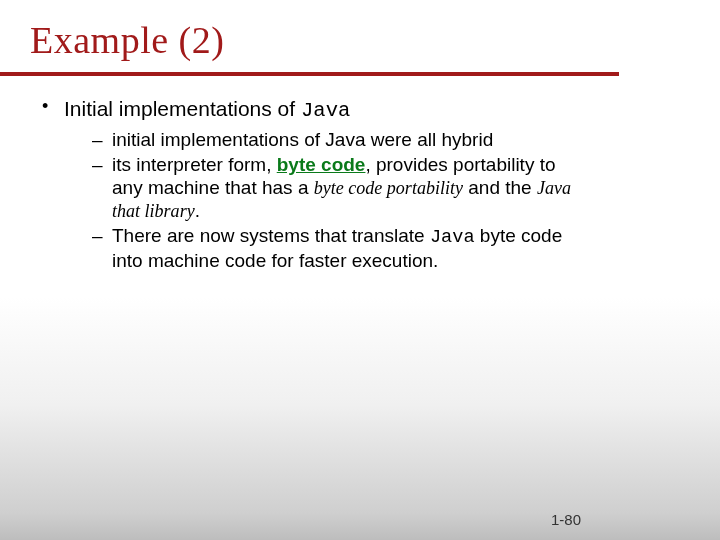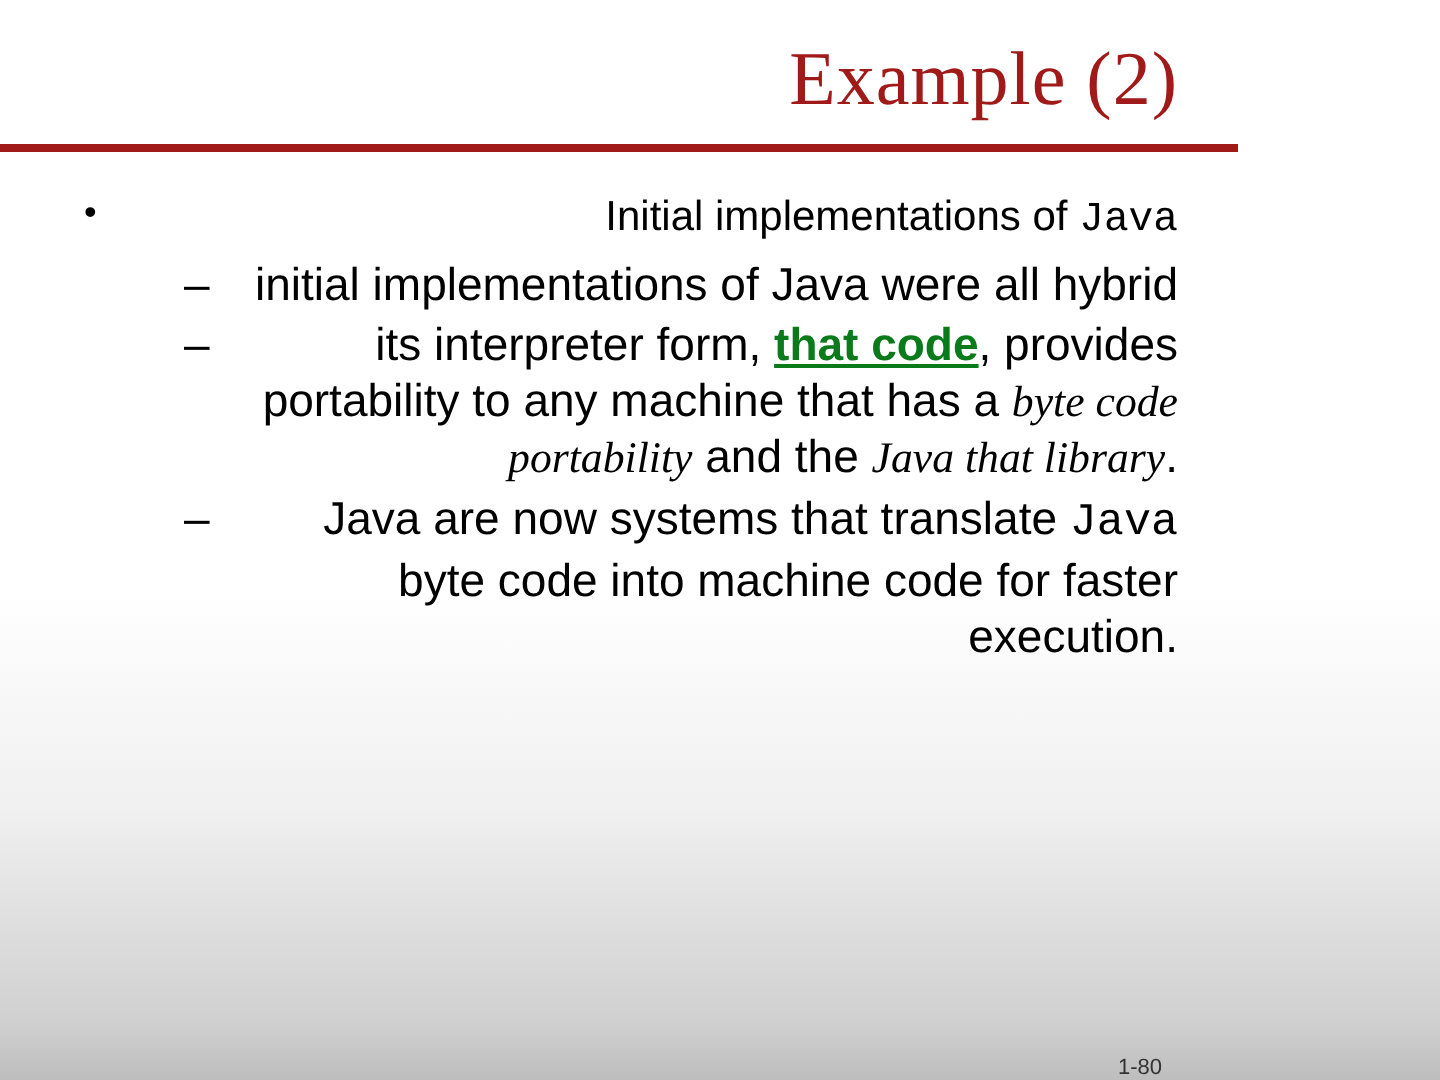--- a/index.html
+++ b/index.html
@@ -7,21 +7,20 @@
   body {
     font-family: "Segoe UI", "Helvetica Neue", Arial, sans-serif;
     background: linear-gradient(to bottom, #ffffff 0%, #ffffff 55%, #f0f0f0 75%, #cfcfcf 95%, #bdbdbd 100%);
     position: relative;
   }
   .slide {
     width: 601px;
     height: 540px;
     padding: 18px 12px 20px 30px;
     position: relative;
-    text-align: right;
   }
   .title {
     font-family: Georgia, "Times New Roman", serif;
     font-size: 38px;
     font-weight: 400;
     color: #a11a1a;
     margin-bottom: 10px;
     letter-spacing: 0.5px;
   }
   .rule {
@@ -51,61 +50,61 @@
     font-size: 18px;
   }
   ul.lvl2 {
     list-style: none;
     padding-left: 28px;
     margin-top: 4px;
   }
   ul.lvl2 > li {
     position: relative;
     padding-left: 20px;
-    font-size: 23px;
+    font-size: 19px;
     line-height: 1.22;
     margin-bottom: 2px;
   }
   ul.lvl2 > li::before {
     content: "–";
     position: absolute;
     left: 0;
     top: 0;
   }
   .mono { font-family: Liberation Mono, monospace; font-size: 0.98em; }
   .serif-ital { font-family: Georgia, "Times New Roman", serif; font-style: italic; font-size: 0.95em; }
   .link-look { color: #0a7a1a; font-weight: bold; text-decoration: underline; }
   .pagenum {
     position: absolute;
     right: 20px;
-    bottom: 0;
-    font-size: 11px;
+    bottom: 12px;
+    font-size: 15px;
     color: #333;
   }
 </style>
 </head>
 <body>
 
 <div class="slide">
   <div class="title">Example (2)</div>
   <div class="rule"></div>
 
   <div class="content">
     <ul class="lvl1">
       <li>
         <span>Initial implementations of </span><span class="mono">Java</span>
         <ul class="lvl2">
           <li>
             <span>initial implementations of Java were all hybrid</span>
           </li>
           <li>
-            <span>its interpreter form, </span><span class="link-look">that code</span><span>, provides portability to any machine that has a </span><span class="serif-ital">byte code portability</span><span> and the </span><span class="serif-ital">Java that library</span><span>.</span>
+            <span>its interpreter form, </span><span class="link-look">byte code</span><span>, provides portability to any machine that has a </span><span class="serif-ital">byte code portability</span><span> and the </span><span class="serif-ital">Java that library</span><span>.</span>
           </li>
           <li>
-            <span>Java are now systems that translate </span><span class="mono">Java</span><span> byte code into machine code for faster execution.</span>
+            <span>There are now systems that translate </span><span class="mono">Java</span><span> byte code into machine code for faster execution.</span>
           </li>
         </ul>
       </li>
     </ul>
   </div>
 
   <div class="pagenum">1-80</div>
 </div>
 
 </body></html>

